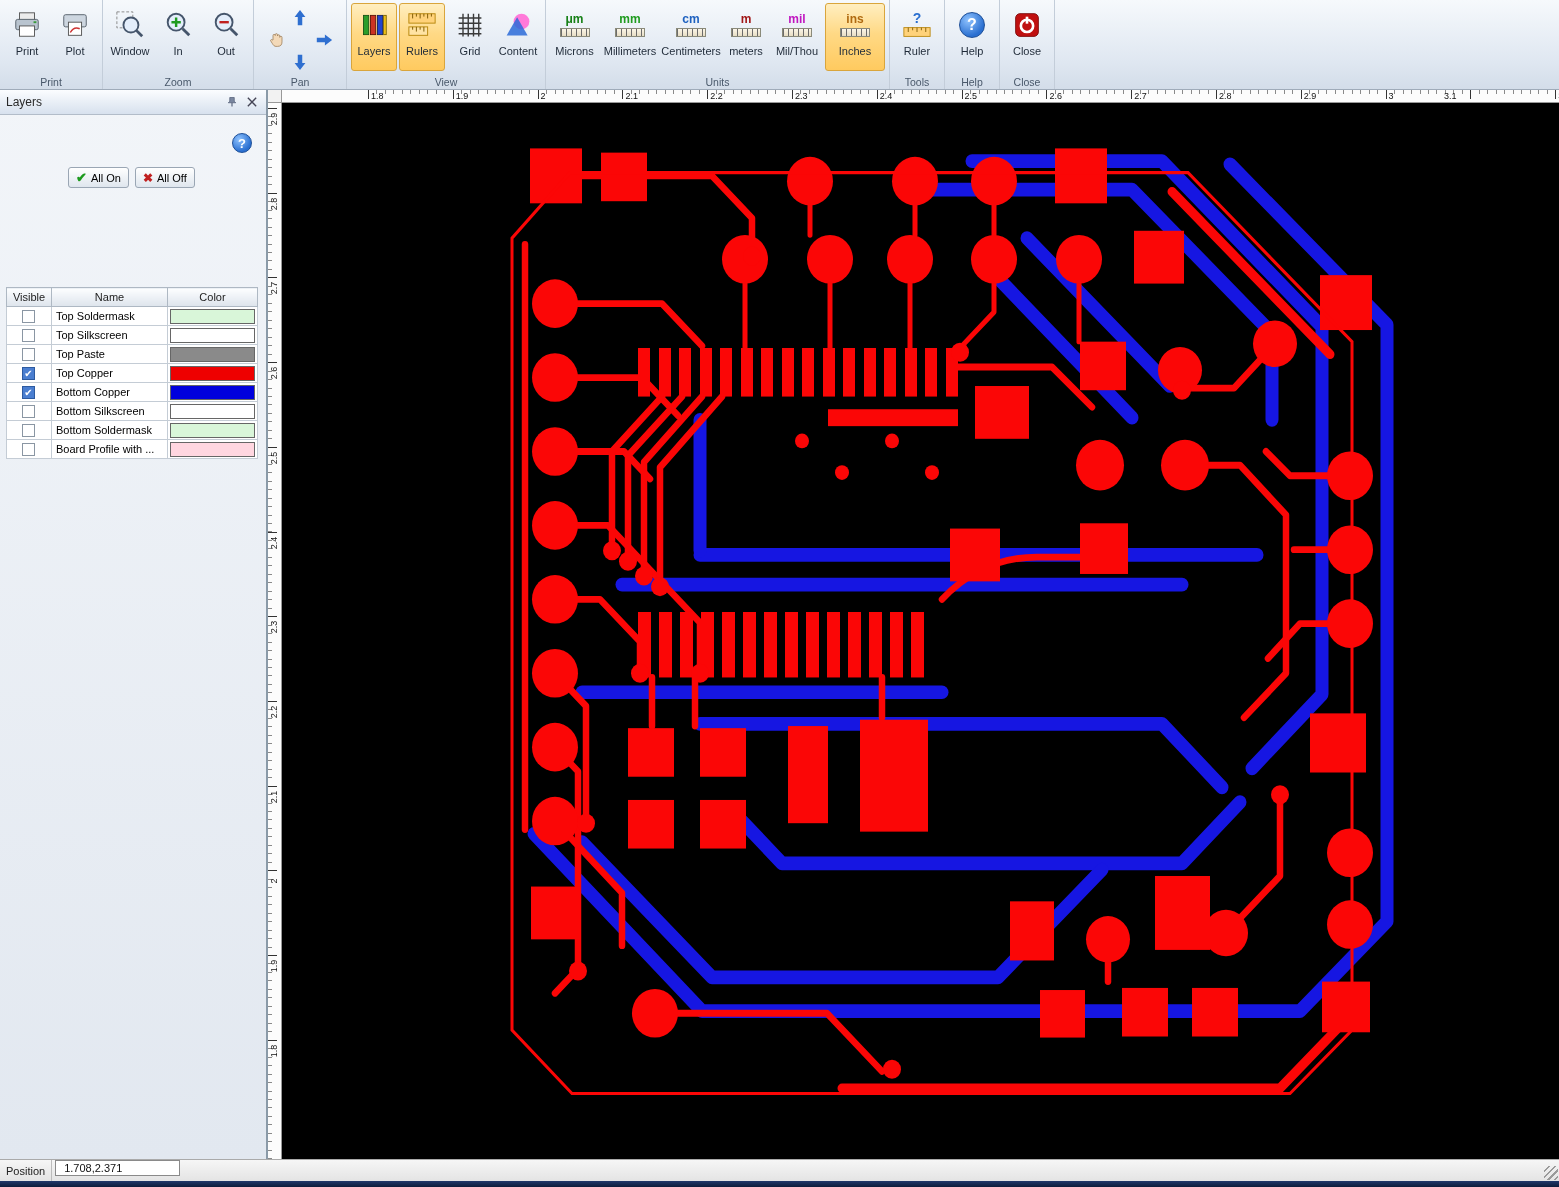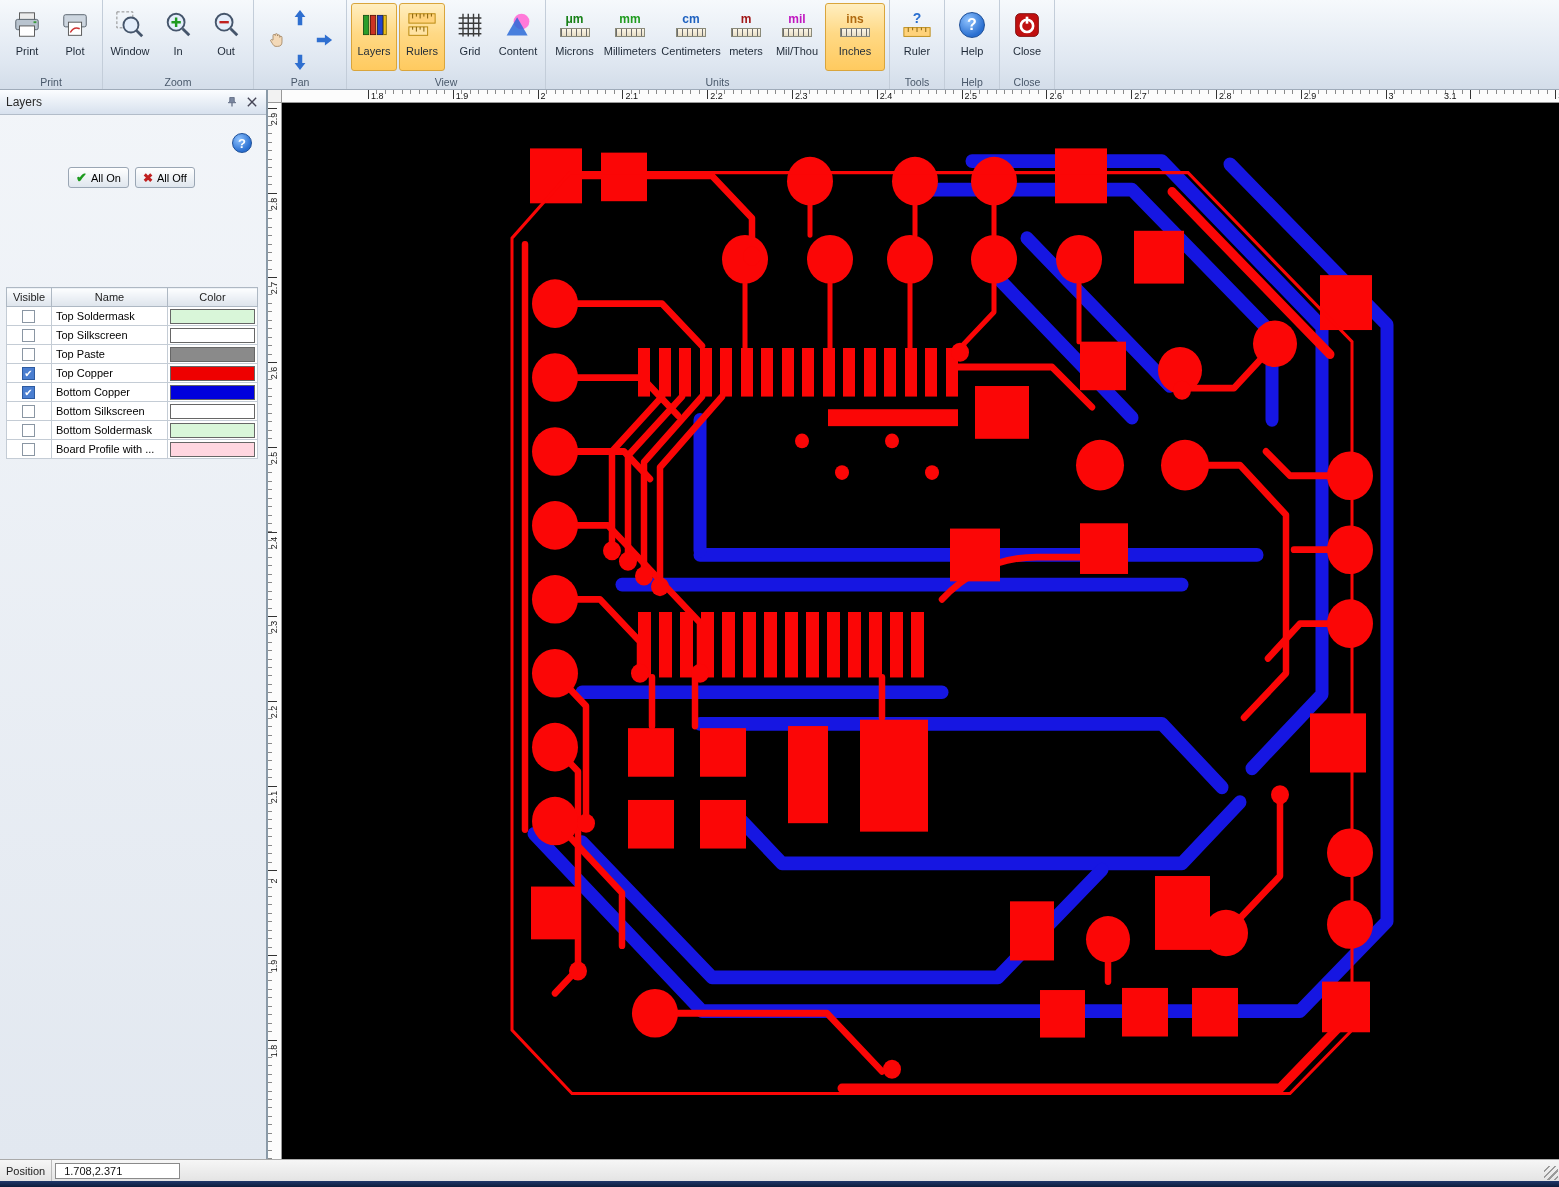--- a/index.html
+++ b/index.html
@@ -91,21 +91,21 @@
   .canvas svg { width:100%; height:100%; display:block; }
 
   .gB { stroke:var(--bottom-copper,#1717e0); fill:none; stroke-width:13; stroke-linecap:round; stroke-linejoin:round; }
   .gT { stroke:var(--top-copper,#ff0505); fill:none; stroke-width:6.5; stroke-linecap:round; stroke-linejoin:round; }
   .gT8 { stroke:var(--top-copper,#ff0505); fill:none; stroke-width:9; stroke-linecap:round; stroke-linejoin:round; }
   .gS { stroke:var(--top-copper,#ff0505); fill:none; stroke-width:5; stroke-linecap:round; stroke-linejoin:round; }
   .gP { fill:var(--top-copper,#ff0505); }
   .gO { stroke:var(--top-copper,#ff0505); fill:none; stroke-width:3; }
 
   
-  .statusbar { height:22px; background:linear-gradient(#f6f6f6,#e4e4e4); border-top:1px solid #aaa; display:flex; align-items:center; flex:0 0 auto; position:relative; }
+  .statusbar { height:22px; background:linear-gradient(#f6f6f6,#e4e4e4); border-top:1px solid #aaa; display:flex; align-items:flex-start; flex:0 0 auto; position:relative; }
   .status-pos-label { font-size:11px; color:#222; padding:0 6px; border-right:1px solid #bbb; height:100%; display:flex; align-items:center; }
   .status-pos-value { font-size:11px; color:#111; background:#fff; border:1px solid #8a8a8a; margin-left:3px; padding:1px 8px; min-width:125px; }
   .grip { position:absolute; right:1px; bottom:1px; width:14px; height:14px;
           background:repeating-linear-gradient(135deg, transparent 0 3px, #9a9a9a 3px 4.5px); }
   .bottom-strip { height:6px; background:linear-gradient(#20386b,#0d1c3a); flex:0 0 auto; }
   svg.ic { display:block; }
 </style>
 </head>
 <body>
 

